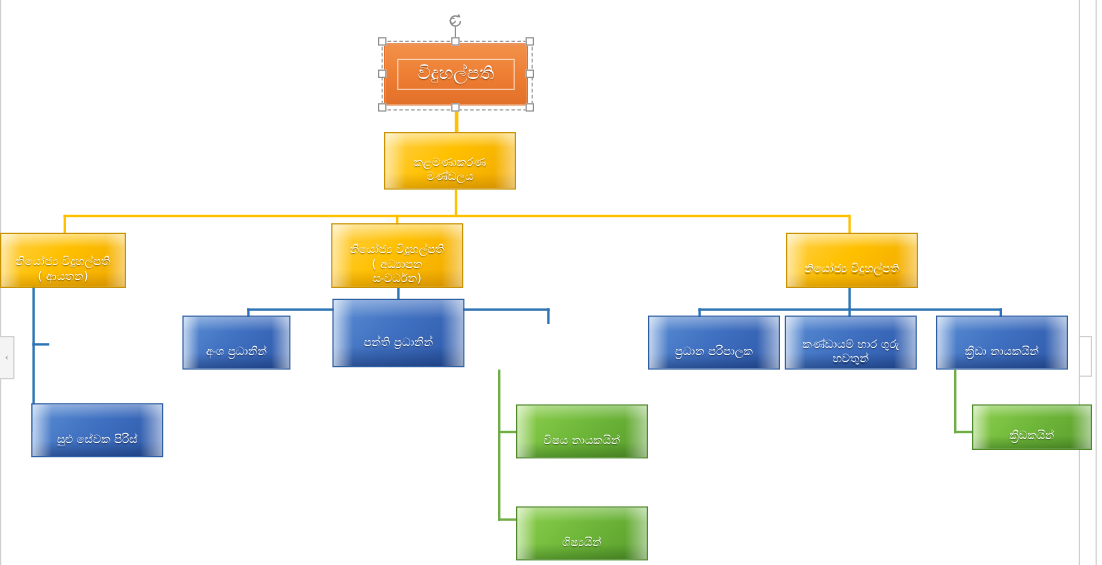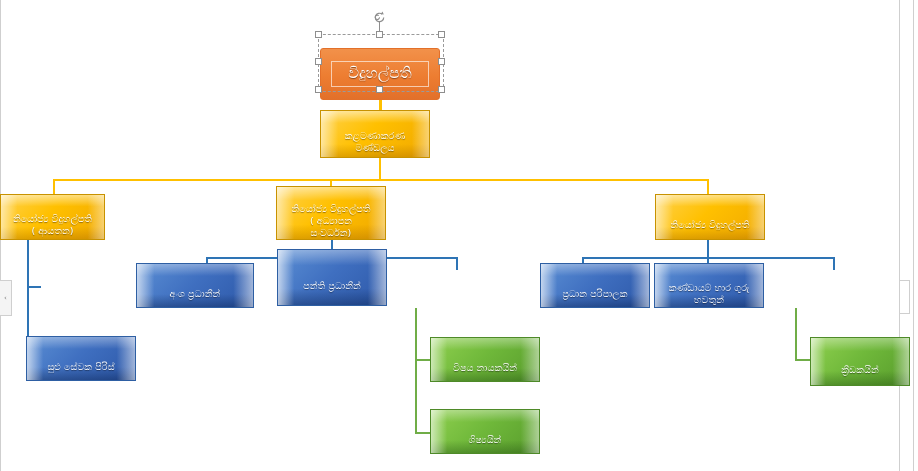--- a/index.html
+++ b/index.html
@@ -170,21 +170,21 @@
   <div class="conn" style="left:707px; top:257px; width:2px; height:13px;"></div>
   <div class="conn" style="left:833px; top:257px; width:2px; height:13px;"></div>
 
   <div class="conn green" style="left:415px; top:308px; width:2px; height:126px;"></div>
   <div class="conn green" style="left:415px; top:359px; width:17px; height:2px;"></div>
   <div class="conn green" style="left:415px; top:432px; width:17px; height:2px;"></div>
 
   <div class="conn green" style="left:795px; top:308px; width:2px; height:53px;"></div>
   <div class="conn green" style="left:795px; top:359px; width:17px; height:2px;"></div>
 
-  <div class="node orange" style="left:320px; top:36px; width:120px; height:52px;margin-top:12px;">
+  <div class="node orange" style="left:320px; top:36px; width:120px; height:52px;">
     <span class="label">විදුහල්පති</span>
   </div>
 
   <div class="sel-dash" style="left:318px; top:34px; width:124px; height:56px;"></div>
   <div class="rot-stem" style="left:379px; top:22px; height:12px;"></div>
   <svg class="rot-icon" style="left:372px; top:10px;" viewBox="0 0 16 16">
     <path d="M12.5 8a4.5 4.5 0 1 1-1.6-3.45" fill="none" stroke="#8e8e8e" stroke-width="1.3"></path>
     <path d="M8 7.8a2.3 2.3 0 1 1-.8-1.75" fill="none" stroke="#8e8e8e" stroke-width="1.1"></path>
     <path d="M11.2 1.6l1.4 3.2-3.3-.5z" fill="#8e8e8e"></path>
   </svg>
@@ -214,50 +214,53 @@
       <span>( අධ්‍යාපන</span><br>
       <span>සංවර්ධන)</span>
     </span>
   </div>
 
   <div class="node yellow" style="left:655px; top:194px; width:110px; height:46px;">
     <span class="label">නියෝජ්‍ය විදුහල්පති</span>
   </div>
 
 
-  <div class="node blue" style="left:136px; top:263px; width:118px; height:45px;">
+  <div class="node blue" style="left:152px; top:263px; width:90px; height:45px;">
     <span class="label">අංශ ප්‍රධානීන්</span>
   </div>
 
   <div class="node blue" style="left:277px; top:249px; width:110px; height:57px;">
     <span class="label">පන්ති ප්‍රධානීන්</span>
   </div>
 
 
   <div class="node blue" style="left:540px; top:263px; width:110px; height:45px;">
     <span class="label">ප්‍රධාන පරිපාලක</span>
   </div>
 
   <div class="node blue" style="left:654px; top:263px; width:110px; height:45px;">
     <span class="label">
       <span>කණ්ඩායම් භාර ගුරු</span><br>
       <span>භවතුන්</span>
     </span>
   </div>
 
+  <div class="node blue" style="left:780px; top:263px; width:110px; height:45px;">
+    <span class="label">ක්‍රීඩා නායකයින්</span>
+  </div>
 
   <div class="node green" style="left:430px; top:337px; width:110px; height:45px;">
     <span class="label">විෂය නායකයින්</span>
   </div>
 
   <div class="node blue" style="left:26px; top:336px; width:110px; height:45px;">
     <span class="label">සුළු සේවක පිරිස්</span>
   </div>
 
-  <div class="node green" style="left:430px; top:409px; width:110px; height:45px;">
+  <div class="node green" style="left:430px; top:422px; width:110px; height:45px;">
     <span class="label">ශිෂ්‍යයින්</span>
   </div>
 
-  <div class="node green" style="left:810px; top:337px; width:100px; height:49px;">
+  <div class="node green" style="left:810px; top:337px; width:100px; height:38px;">
     <span class="label">ක්‍රීඩකයින්</span>
   </div>
 
 </div>
 
 </body></html>

